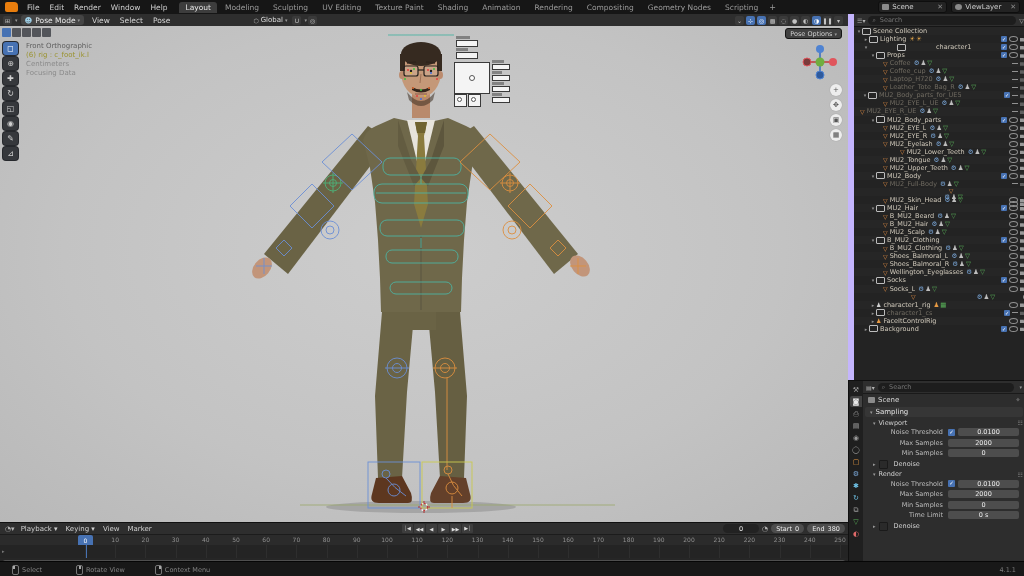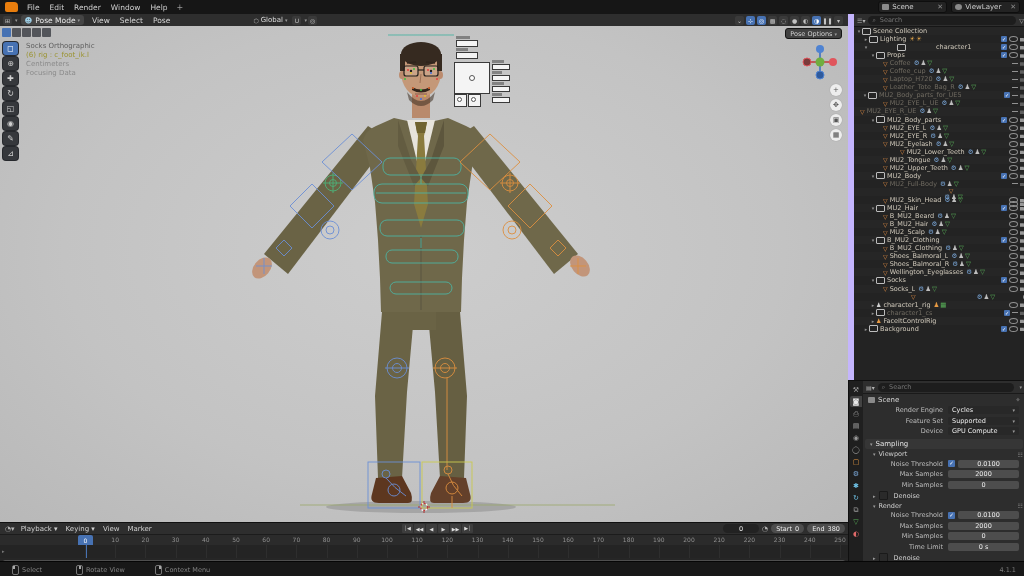--- a/index.html
+++ b/index.html
@@ -125,20 +125,33 @@
 
   <div id="topbar" class="abs">
     <div class="logo"></div>
     <div id="topmenus" style="display:flex;">
         <div class="tmenu">File</div>
         <div class="tmenu">Edit</div>
         <div class="tmenu">Render</div>
         <div class="tmenu">Window</div>
         <div class="tmenu">Help</div>
       </div>
+    <div id="wtabs" style="display:flex;margin-left:6px;">
+        <div class="wtab active">Layout</div>
+        <div class="wtab">Modeling</div>
+        <div class="wtab">Sculpting</div>
+        <div class="wtab">UV Editing</div>
+        <div class="wtab">Texture Paint</div>
+        <div class="wtab">Shading</div>
+        <div class="wtab">Animation</div>
+        <div class="wtab">Rendering</div>
+        <div class="wtab">Compositing</div>
+        <div class="wtab">Geometry Nodes</div>
+        <div class="wtab">Scripting</div>
+      </div>
     <div class="tab-add">+</div>
     <div style="margin-left:auto;display:flex;align-items:center;margin-right:4px;">
       <div class="idpill">
         <span class="ic"></span>
         <span style="min-width:42px;">Scene</span>
         <span class="x">✕</span>
       </div>
       <div class="idpill">
         <span class="ic" style="border-radius:50%;"></span>
         <span style="min-width:42px;">ViewLayer</span>
@@ -341,21 +354,21 @@
         <div class="tool">⊕</div>
         <div class="tool">✚</div>
         <div class="tool">↻</div>
         <div class="tool">◱</div>
         <div class="tool">◉</div>
         <div class="tool">✎</div>
         <div class="tool">⊿</div>
       </div>
 
     <div id="vptext" class="abs">
-      <div class="l1">Socks Orthographic</div>
+      <div class="l1">Front Orthographic</div>
       <div class="l2">(6) rig : c_foot_ik.l</div>
       <div class="l3">Centimeters</div>
       <div class="l4">Focusing Data</div>
     </div>
 
     
     <div id="facepicker" class="abs">
       <div class="fp-lbl" style="left:4px;top:0;width:14px;"></div>
       <div class="fp" style="left:4px;top:4px;width:20px;height:5px;"></div>
       <div class="fp-lbl" style="left:4px;top:12px;width:12px;"></div>
@@ -911,43 +924,20 @@
           <span class="mag">⌕</span>
           <input placeholder="Search" style="">
         </div>
         <span class="chev">▾</span>
       </div>
       <div class="crumb">
         <span style="width:7px;height:6px;background:#8a8a8a;border-radius:1px;display:inline-block;"></span>
         <span>Scene</span>
         <span style="margin-left:auto;color:#8a8a8a;">⌖</span>
       </div>
-      <div id="engine-rows">
-          <div class="prow">
-            <div class="plabel">Render Engine</div>
-            <div class="pfield dd">
-              <div style="display: inline;">Cycles</div>
-              <div class="chev">▾</div>
-            </div>
-          </div>
-          <div class="prow">
-            <div class="plabel">Feature Set</div>
-            <div class="pfield dd">
-              <div style="display: inline;">Supported</div>
-              <div class="chev">▾</div>
-            </div>
-          </div>
-          <div class="prow">
-            <div class="plabel">Device</div>
-            <div class="pfield dd">
-              <div style="display: inline;">GPU Compute</div>
-              <div class="chev">▾</div>
-            </div>
-          </div>
-        </div>
       <div class="sect">
         <span class="chev">▾</span>
         <span>Sampling</span>
       </div>
       <div class="ssect">
         <span class="chev">▾</span>
         <span>Viewport</span>
         <span class="gridic">☷</span>
       </div>
       <div id="vp-fields">

